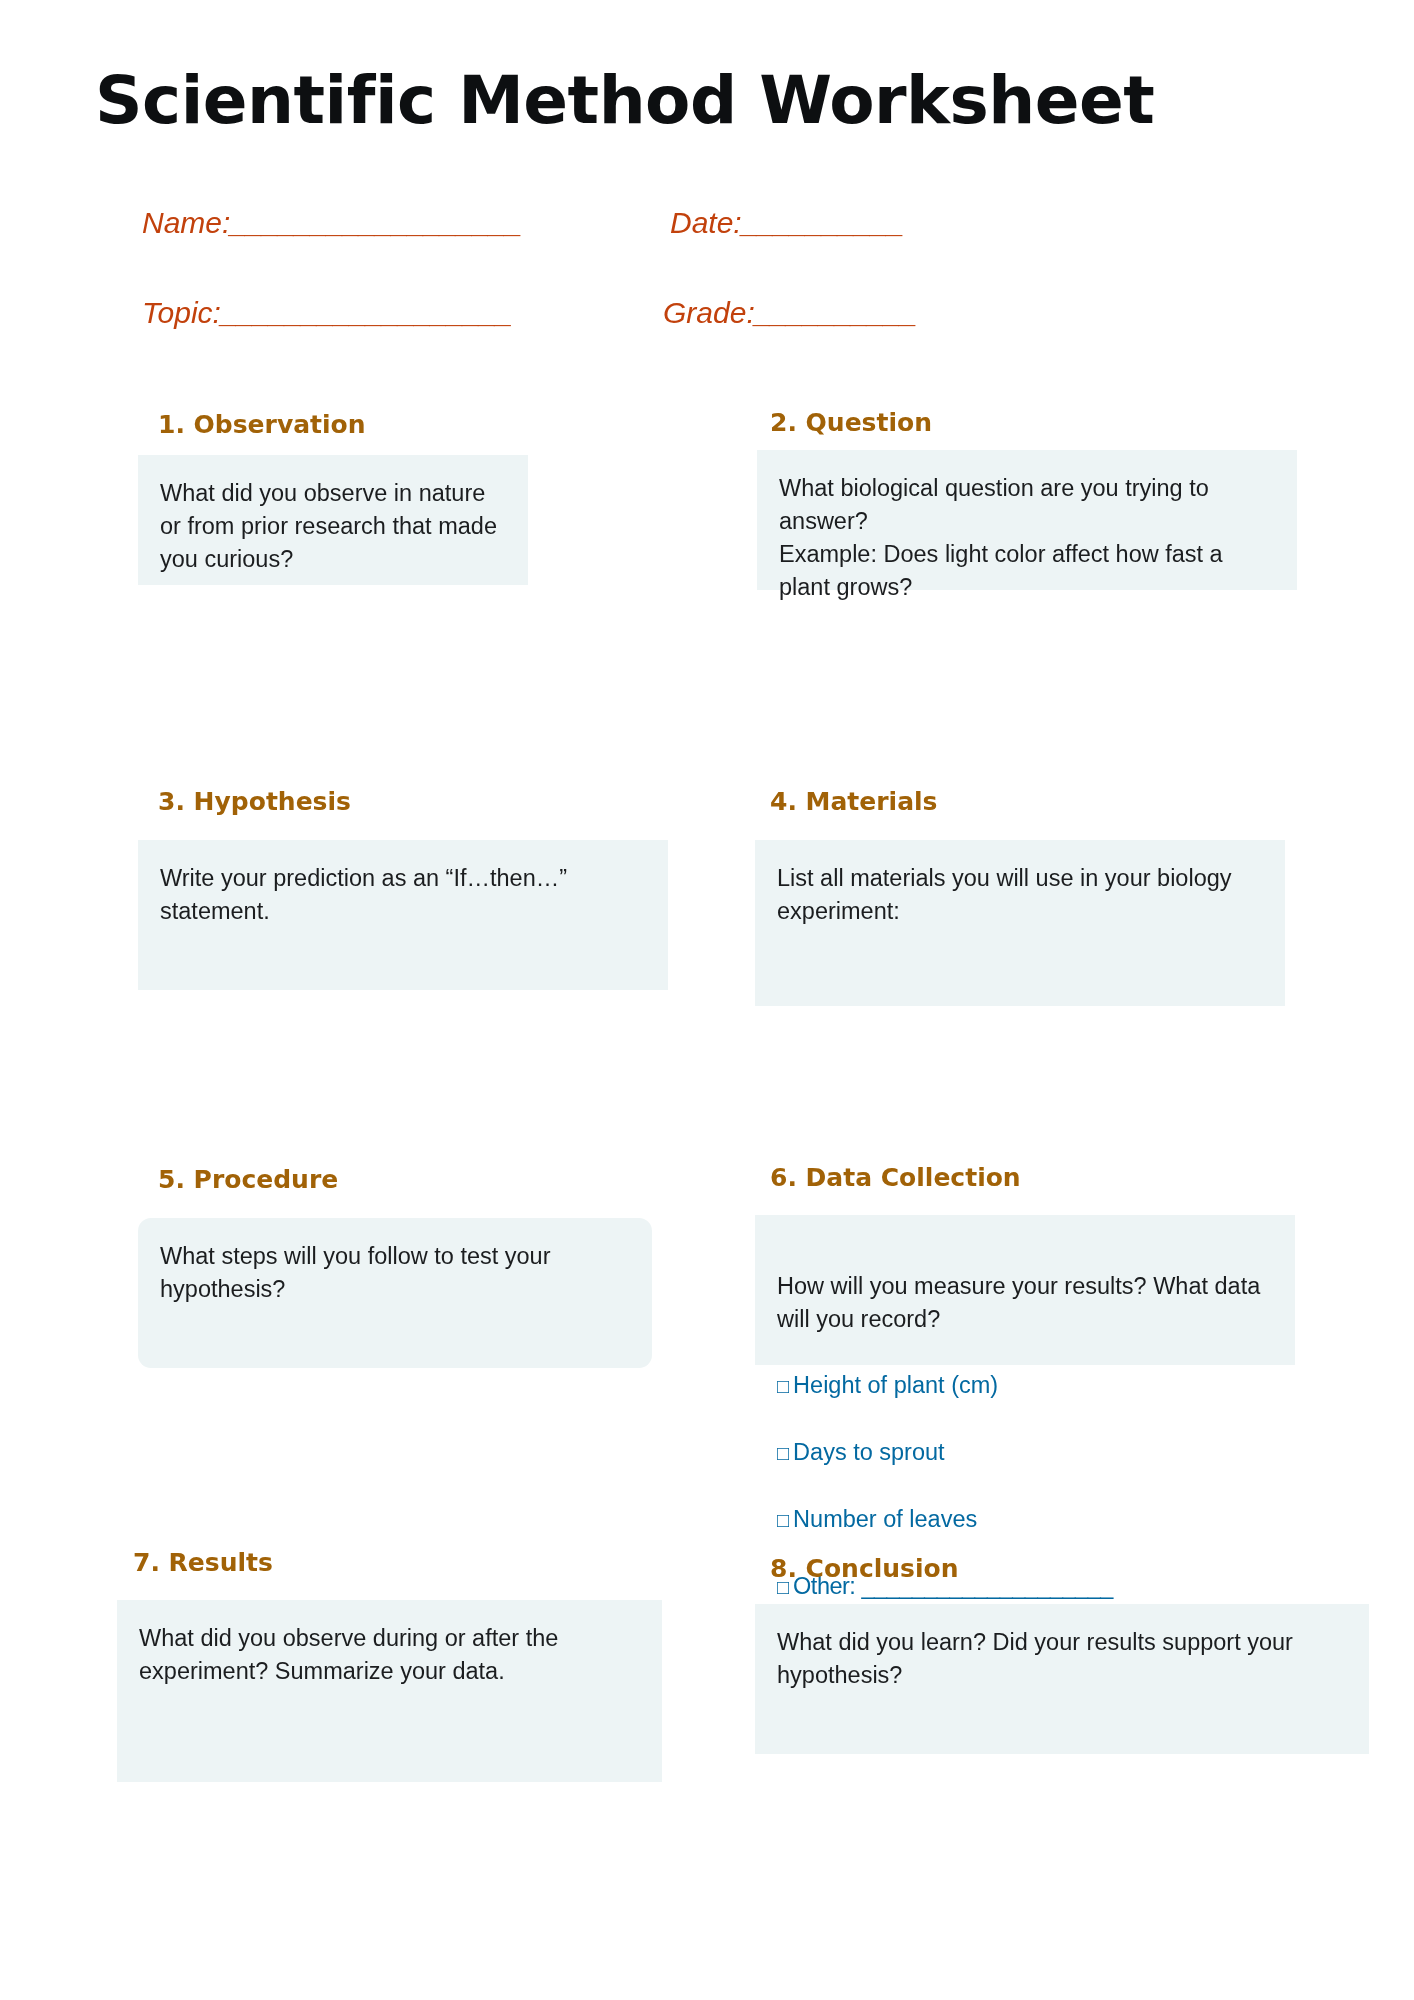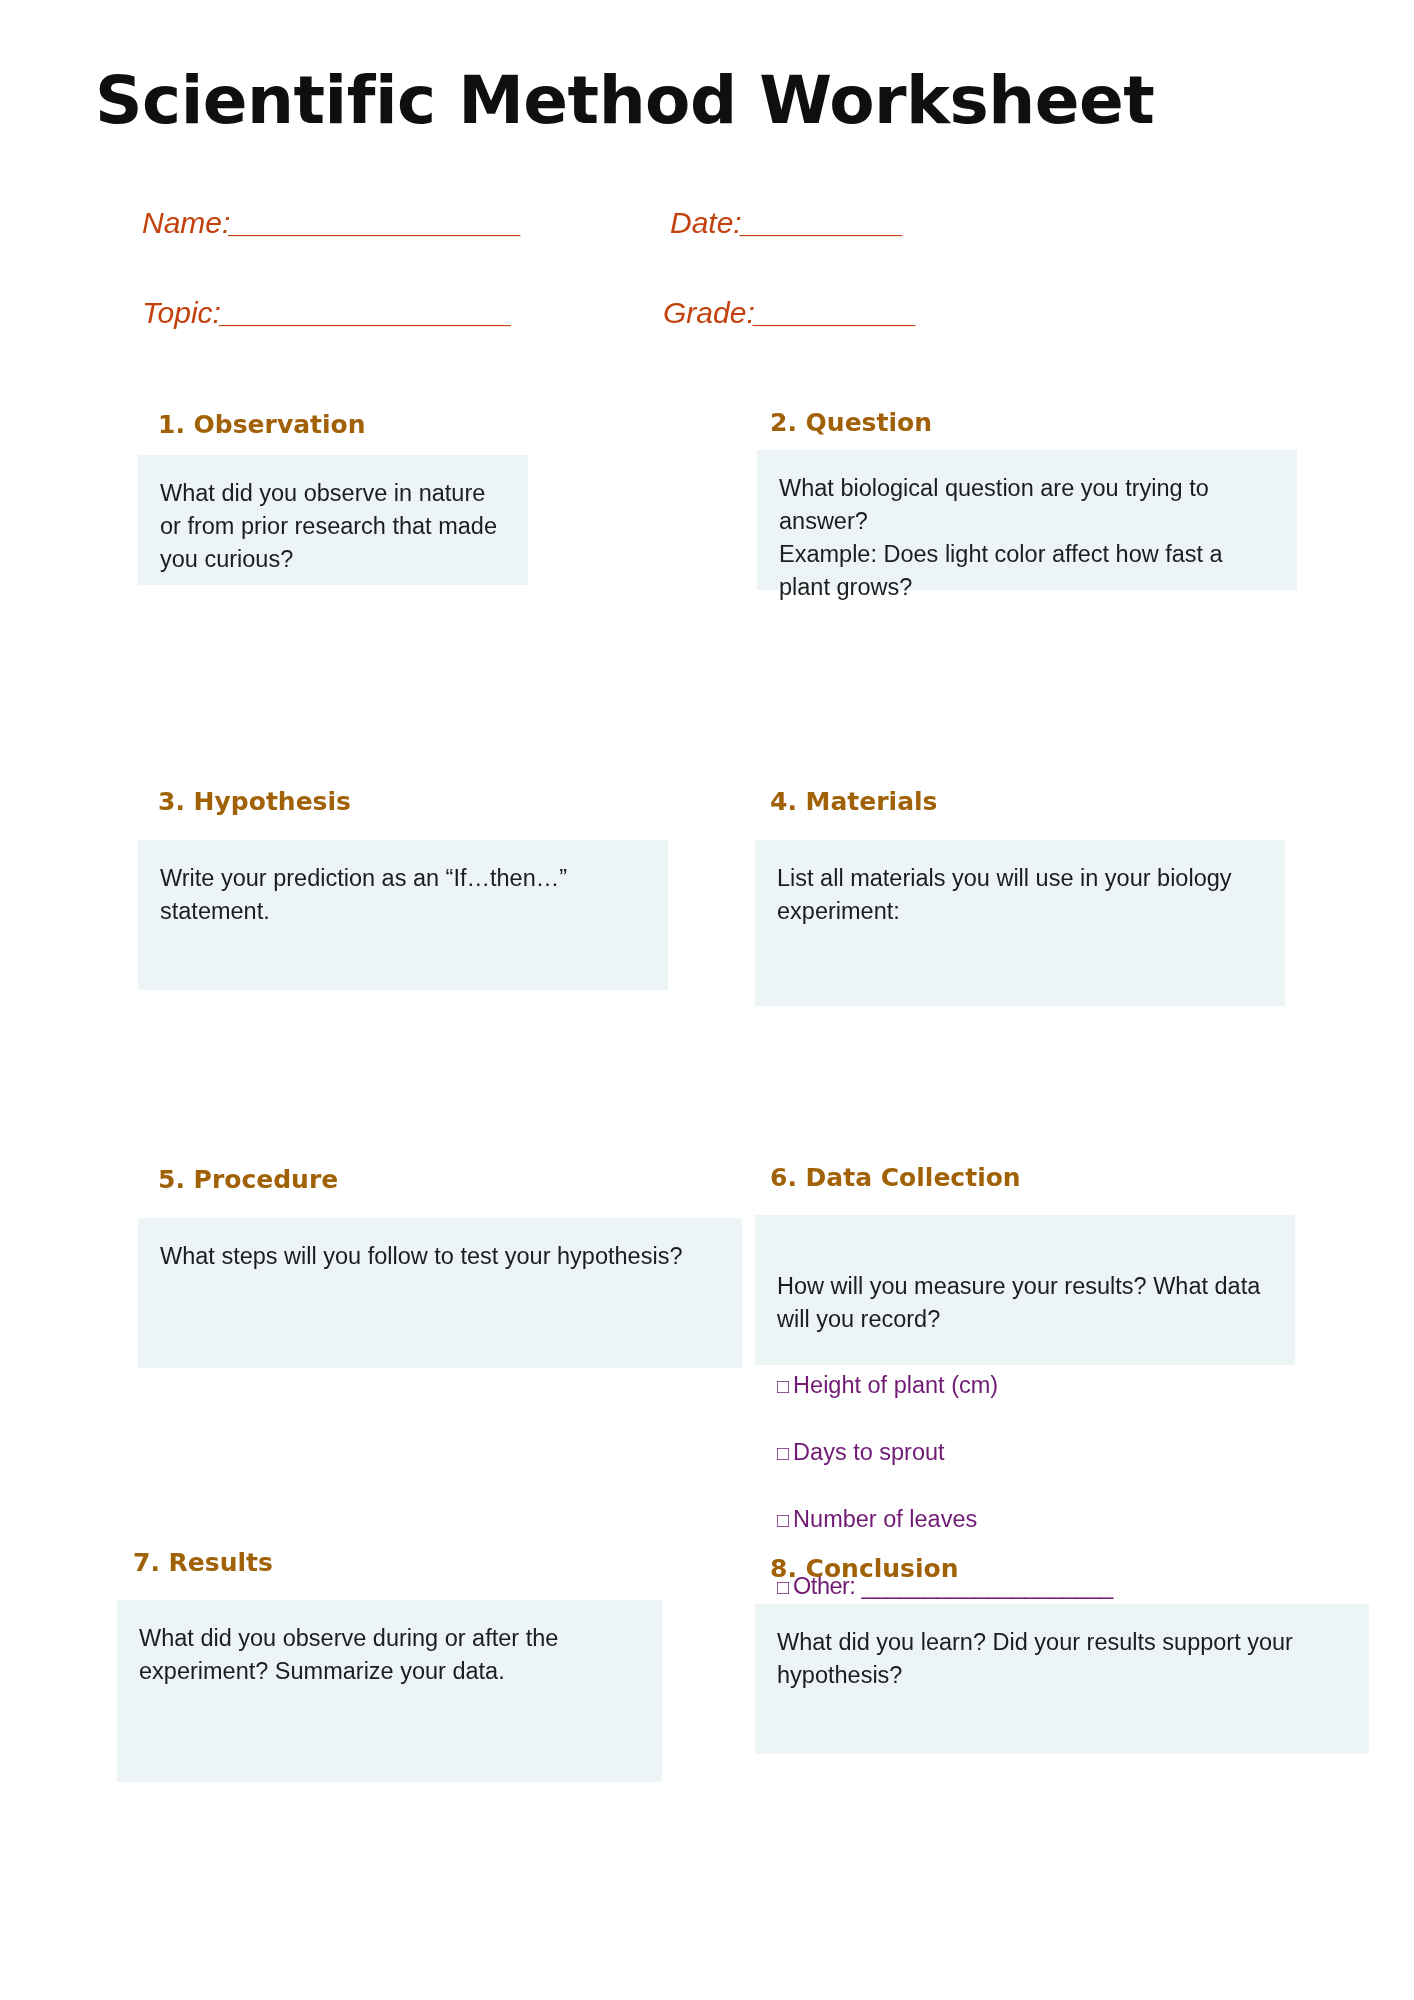--- a/index.html
+++ b/index.html
@@ -94,21 +94,21 @@
 
   .checklist {
     margin: 0;
     padding: 0;
     list-style: none;
   }
   .checklist li {
     font-family: "Liberation Sans", sans-serif;
     font-size: 23.5px;
     line-height: 33px;
-    color: #701a75;
+    color: #0369a1;
     white-space: nowrap;
   }
   .cbox {
     font-size: 20px;
     padding-right: 4px;
   }
   .uline { letter-spacing: -0.5px; }
 
   
   #head-1 { left: 158px;  top: 410px;  }
@@ -117,21 +117,21 @@
   #head-2 { left: 770px;  top: 408px;  }
   #box-2  { left: 757px;  top: 450px;  width: 540px; height: 140px; }
 
   #head-3 { left: 158px;  top: 787px;  }
   #box-3  { left: 138px;  top: 840px;  width: 530px; height: 150px; }
 
   #head-4 { left: 770px;  top: 787px;  }
   #box-4  { left: 755px;  top: 840px;  width: 530px; height: 166px; }
 
   #head-5 { left: 158px;  top: 1165px; }
-  #box-5  { left: 138px;  top: 1218px; width: 604px; height: 150px; }
+  #box-5  { left: 138px;  top: 1218px; width: 514px; height: 150px; border-radius: 13px; }
 
   #head-6 { left: 770px;  top: 1163px; }
   #box-6  { left: 755px;  top: 1215px; width: 540px; height: 150px; }
 
   #head-7 { left: 133px;  top: 1548px; }
   #box-7  { left: 117px;  top: 1600px; width: 545px; height: 182px; }
 
   #head-8 { left: 770px;  top: 1554px; }
   #box-8  { left: 755px;  top: 1604px; width: 614px; height: 150px; }
 </style>

